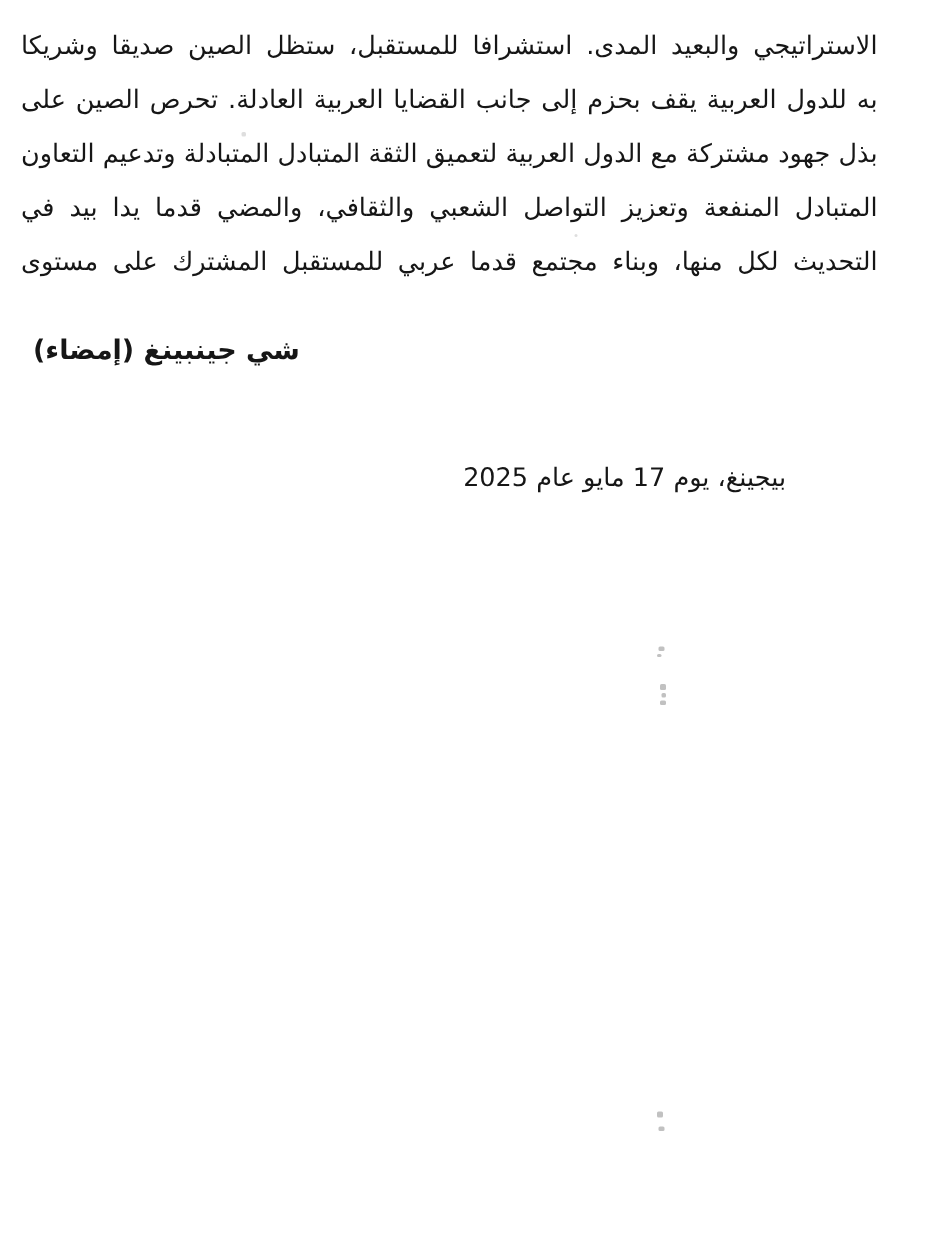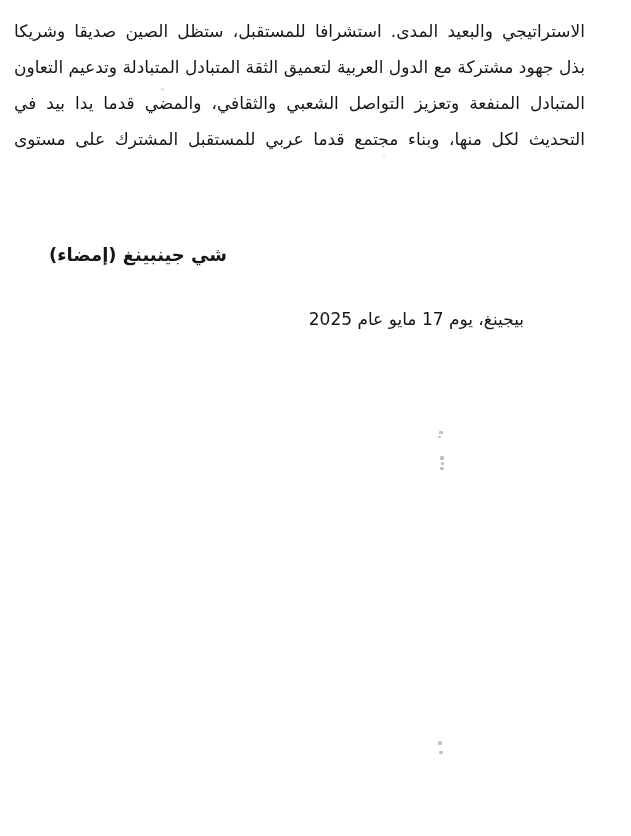--- a/index.html
+++ b/index.html
@@ -32,25 +32,25 @@
     text-justify: inter-word;
     font-size: 17px;
     line-height: 36px;
     white-space: normal;
     overflow: hidden;
     height: 36px;
   }
   
   .signature {
     position: absolute;
-    top: 239px;
+    top: 218px;
     left: 22px;
     width: 205px;
     direction: rtl;
-    text-align: right;
+    text-align: left;
     font-weight: bold;
     font-size: 18px;
     line-height: 31px;
   }
   
   .dateline {
     position: absolute;
     top: 306px;
     right: 74px;
     direction: rtl;
@@ -77,20 +77,21 @@
   .d1 { left: 161px; top: 88px;  width: 3px; height: 3px; }
   .d2 { left: 383px; top: 156px; width: 2px; height: 2px; }
 </style>
 </head>
 <body>
 
 <div class="page">
 
   <div class="body-text">
     <div class="body-line">الاستراتيجي والبعيد المدى. استشرافا للمستقبل، ستظل الصين صديقا وشريكا موثوقا</div>
+    <div class="body-line">به للدول العربية يقف بحزم إلى جانب القضايا العربية العادلة. تحرص الصين على</div>
     <div class="body-line">بذل جهود مشتركة مع الدول العربية لتعميق الثقة المتبادل المتبادلة وتدعيم التعاون</div>
     <div class="body-line">المتبادل المنفعة وتعزيز التواصل الشعبي والثقافي، والمضي قدما يدا بيد في طريق</div>
     <div class="body-line">التحديث لكل منها، وبناء مجتمع قدما عربي للمستقبل المشترك على مستوى أعلى.</div>
   </div>
 
   <div class="signature">
     <div>شي جينبينغ (إمضاء)</div>
   </div>
 
   <div class="dateline">بيجينغ، يوم 17 مايو عام 2025</div>

